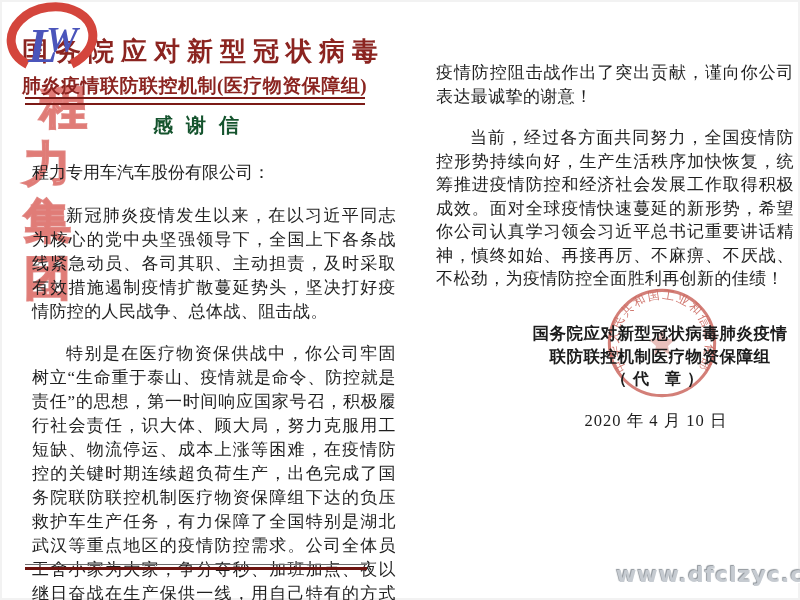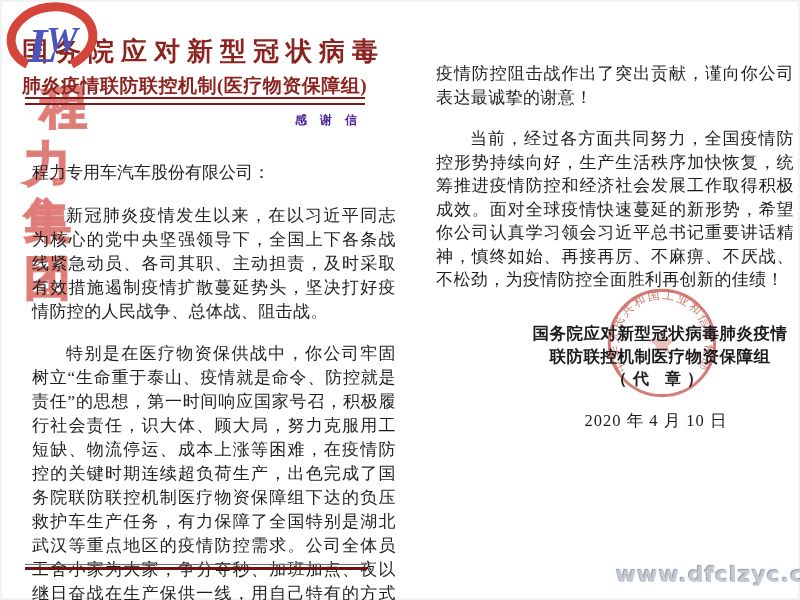--- a/index.html
+++ b/index.html
@@ -22,27 +22,27 @@
                          font-family: "Liberation Serif", serif; }
   .side-watermark span:first-child { margin-left: 16px; }
 
   
   .header { position: absolute; left: 22px; top: 34px; width: 348px; text-align: left;
             color: #8b2420; z-index: 2; }
   .org-line1 { font-size: 26px; font-weight: bold; letter-spacing: 7px; white-space: nowrap; }
   .org-line2 { font-size: 19px; font-weight: bold; letter-spacing: 0.5px; margin-top: 4px; white-space: nowrap; }
   .header-rule { position: absolute; left: 25px; top: 97px; width: 340px; height: 8px;
                  border-top: 2px solid #7c1b17; border-bottom: 2px solid #7c1b17; z-index: 2; }
-  .letter-title { position: absolute; left: 22px; top: 112px; width: 348px; text-align: right;
-                  font-size: 12px; font-weight: bold; color: #4c1d95; letter-spacing: 13px;
+  .letter-title { position: absolute; left: 22px; top: 112px; width: 348px; text-align: center;
+                  font-size: 20px; font-weight: bold; color: #14532d; letter-spacing: 13px;
                   text-indent: 13px; z-index: 2; }
 
   
   .left-col  { position: absolute; left: 32px;  top: 160px; width: 364px; z-index: 2; }
-  .right-col { position: absolute; left: 436px; top: 62px;  width: 358px; z-index: 2; }
+  .right-col { position: absolute; left: 436px; top: 62px;  width: 358px; z-index: 2; font-family: Liberation Mono, monospace; }
   .left-col p, .right-col p { font-size: 17px; line-height: 24px; color: #1f1f1f;
                               text-align: justify; letter-spacing: 0.4px; }
   .right-col p { line-height: 23.5px; }
   p.indent { text-indent: 2em; margin-top: 18px; }
   .salutation { font-size: 17px; line-height: 26px; color: #1f1f1f; }
 
   
   .left-footer-rule { position: absolute; left: 25px; top: 564px; width: 342px; z-index: 2;
                       border-top: 1px solid #6d6d6d; }
   .left-footer-rule::after { content: ""; display: block; margin-top: 2px; height: 3px;

